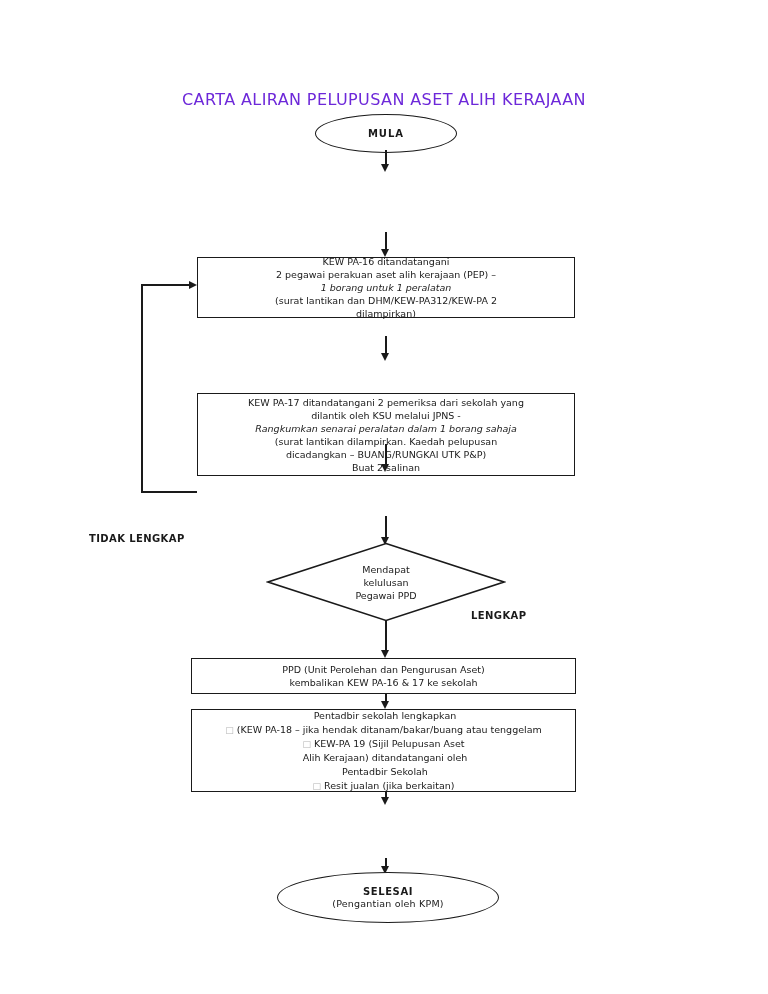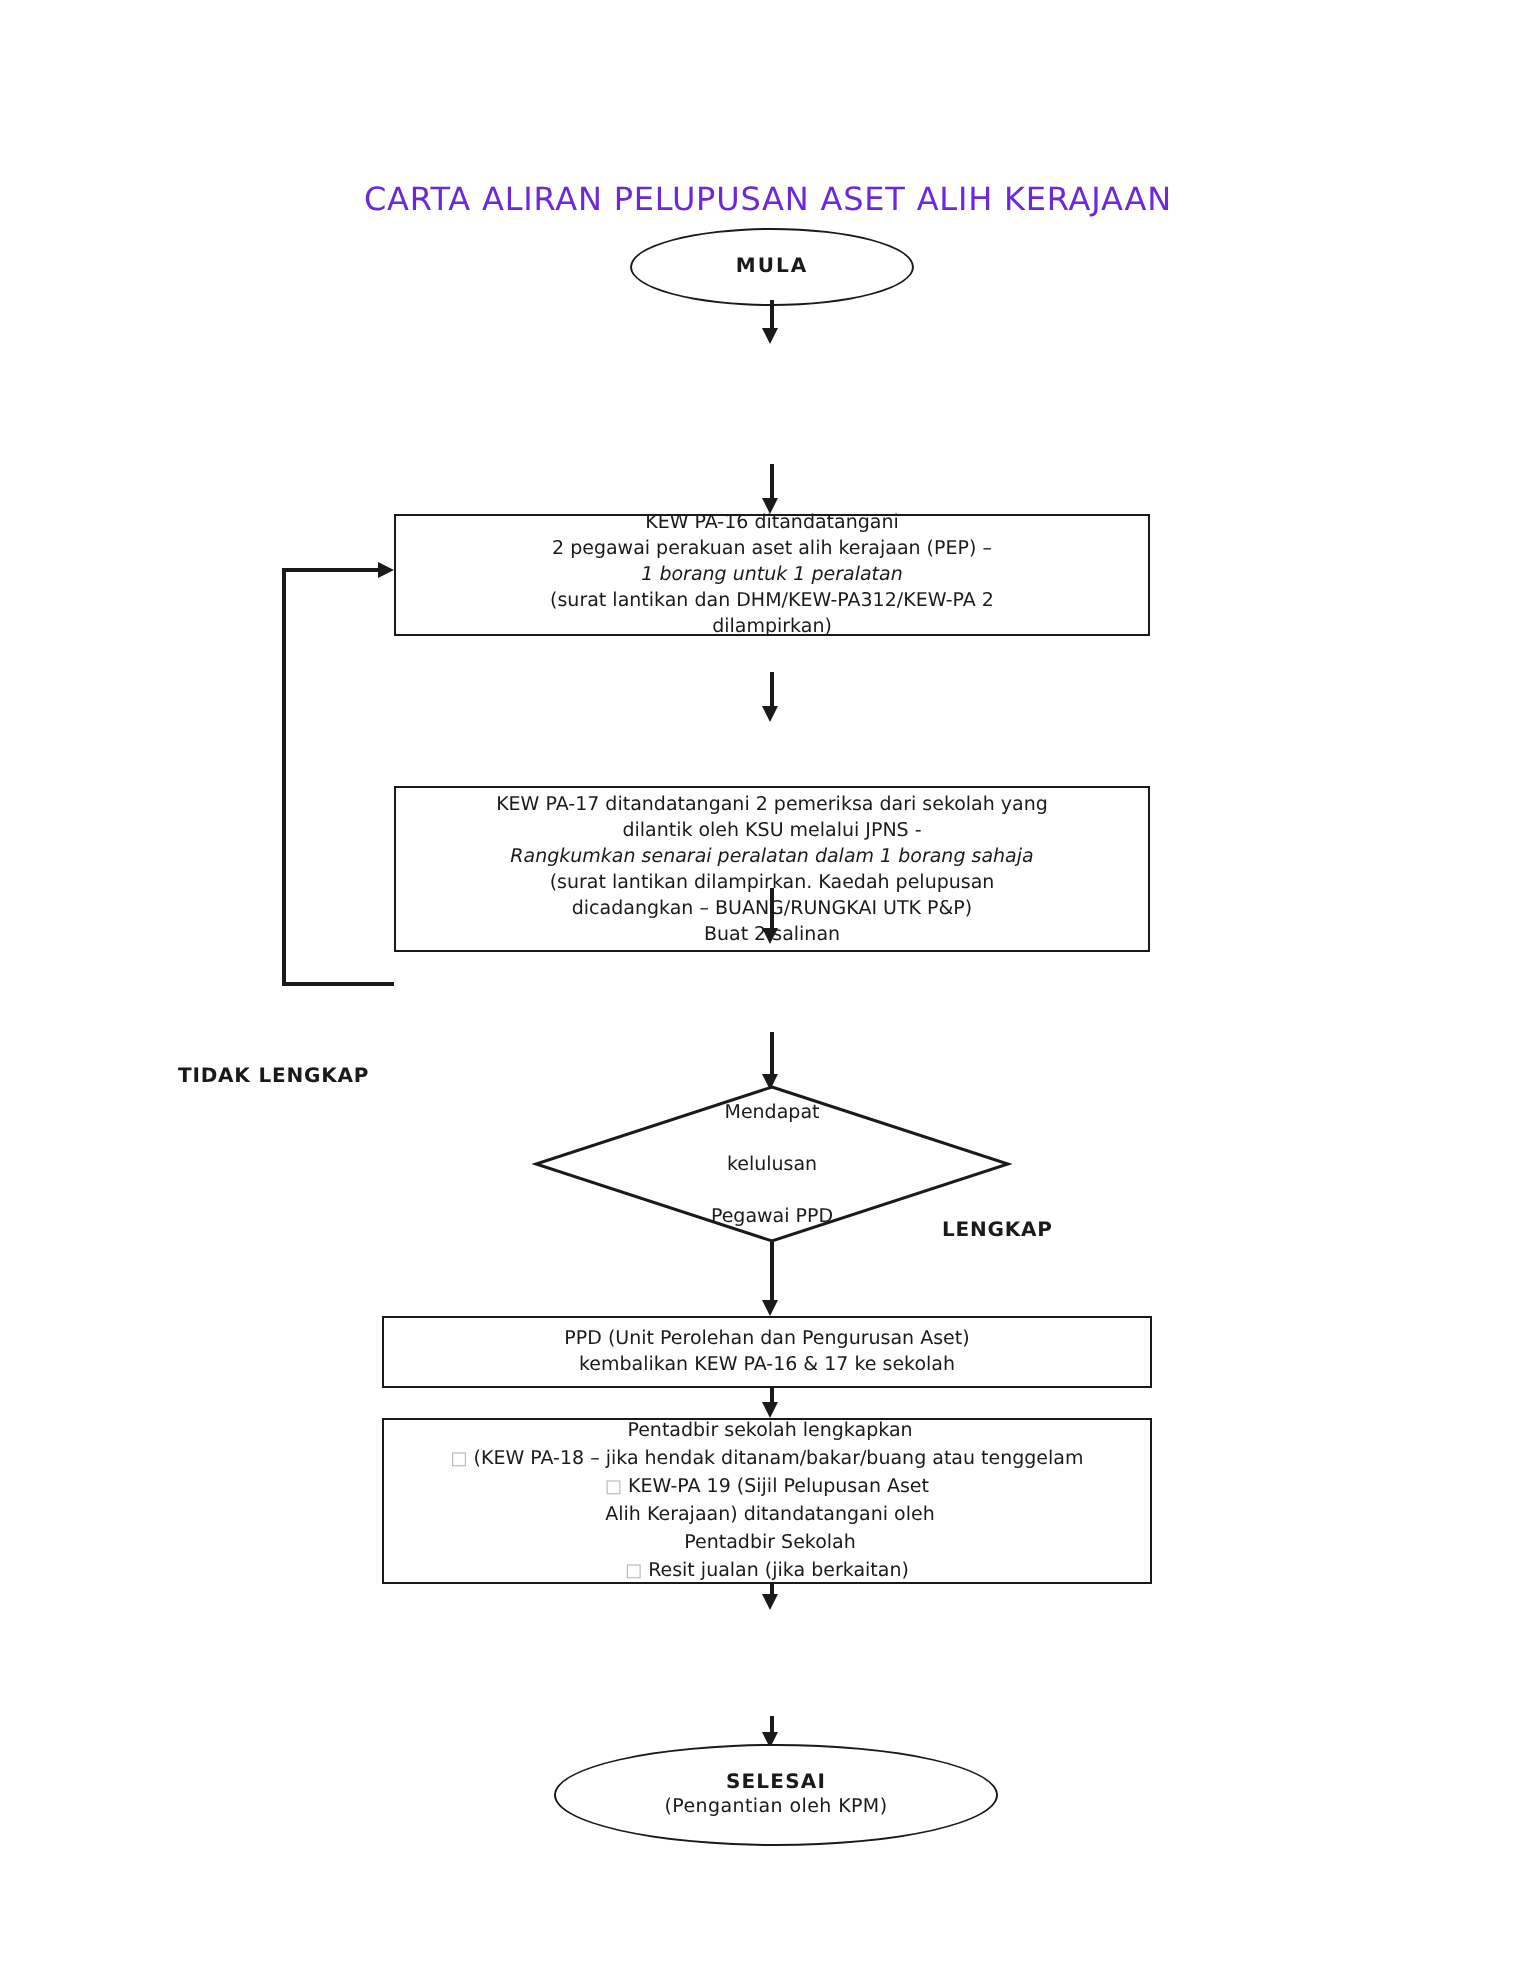--- a/index.html
+++ b/index.html
@@ -95,21 +95,21 @@
   <div class="head-right" style="left:189px;top:280.5px;"></div>
 
   <div class="branch" style="left:89px;top:533px;">TIDAK LENGKAP</div>
 
   <div class="vline" style="left:385px;top:516px;height:22px;"></div>
   <div class="head-down" style="left:381px;top:537px;"></div>
 
   <svg style="position:absolute;left:266px;top:542px;" width="240" height="80" viewBox="0 0 240 80">
     <polygon points="120,1.5 238,40 120,78.5 2,40" fill="#ffffff" stroke="#1a1a1a" stroke-width="1.5"></polygon>
   </svg>
-  <div class="dtext" style="left:306px;top:552px;width:160px;height:60px;gap:13px;">
+  <div class="dtext" style="left:306px;top:552px;width:160px;height:60px;">
     <div class="ln">Mendapat</div>
     <div class="ln">kelulusan</div>
     <div class="ln">Pegawai PPD</div>
   </div>
 
   <div class="branch" style="left:471px;top:610px;">LENGKAP</div>
 
   <div class="vline" style="left:385px;top:621px;height:31px;"></div>
   <div class="head-down" style="left:381px;top:650px;"></div>
 

